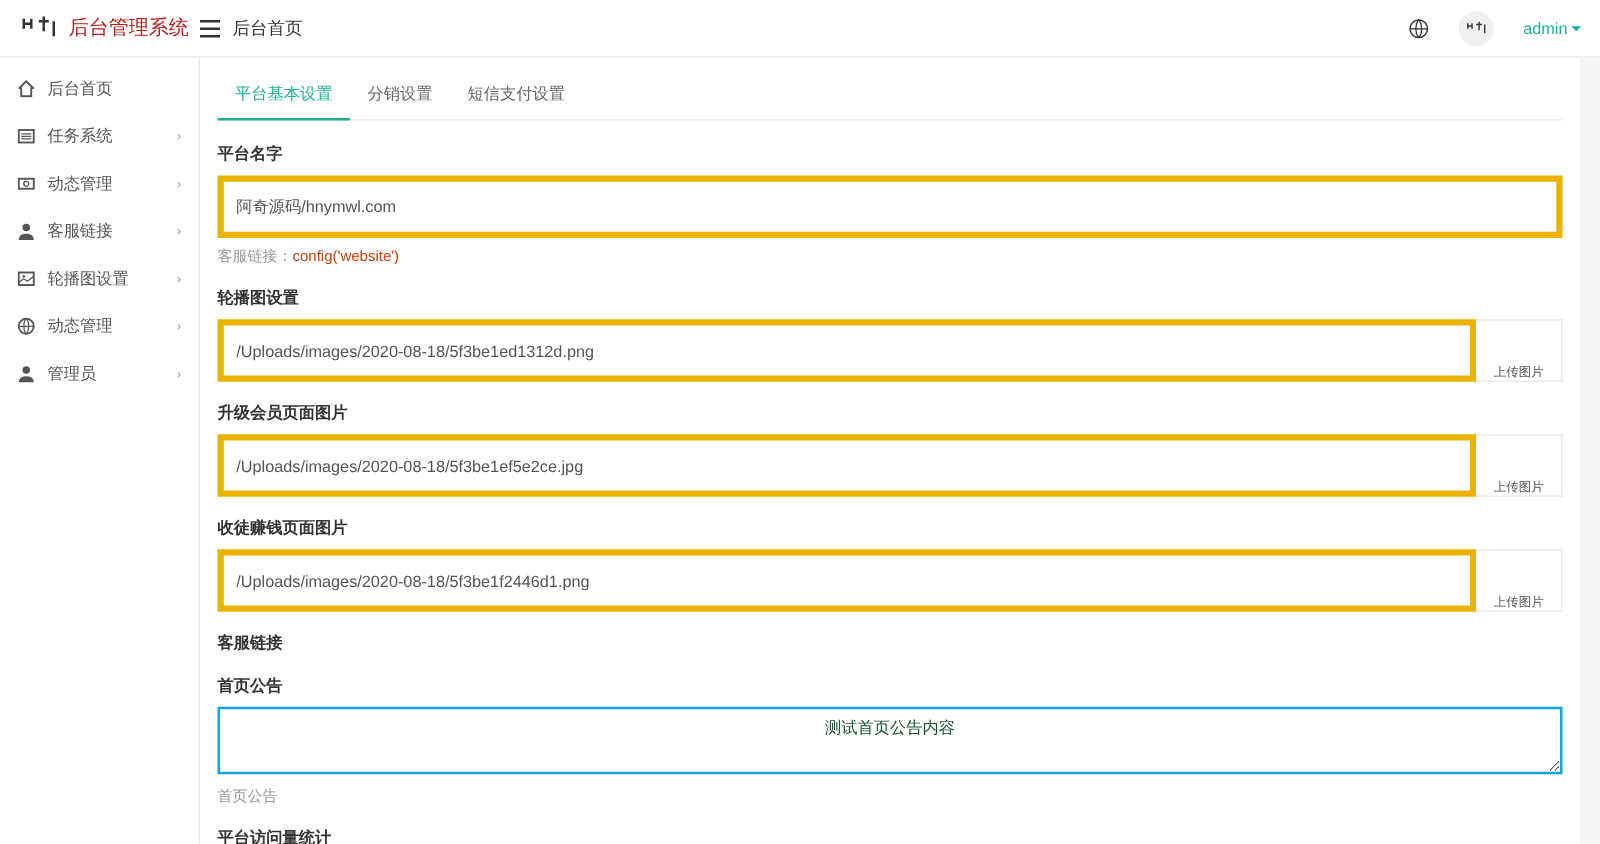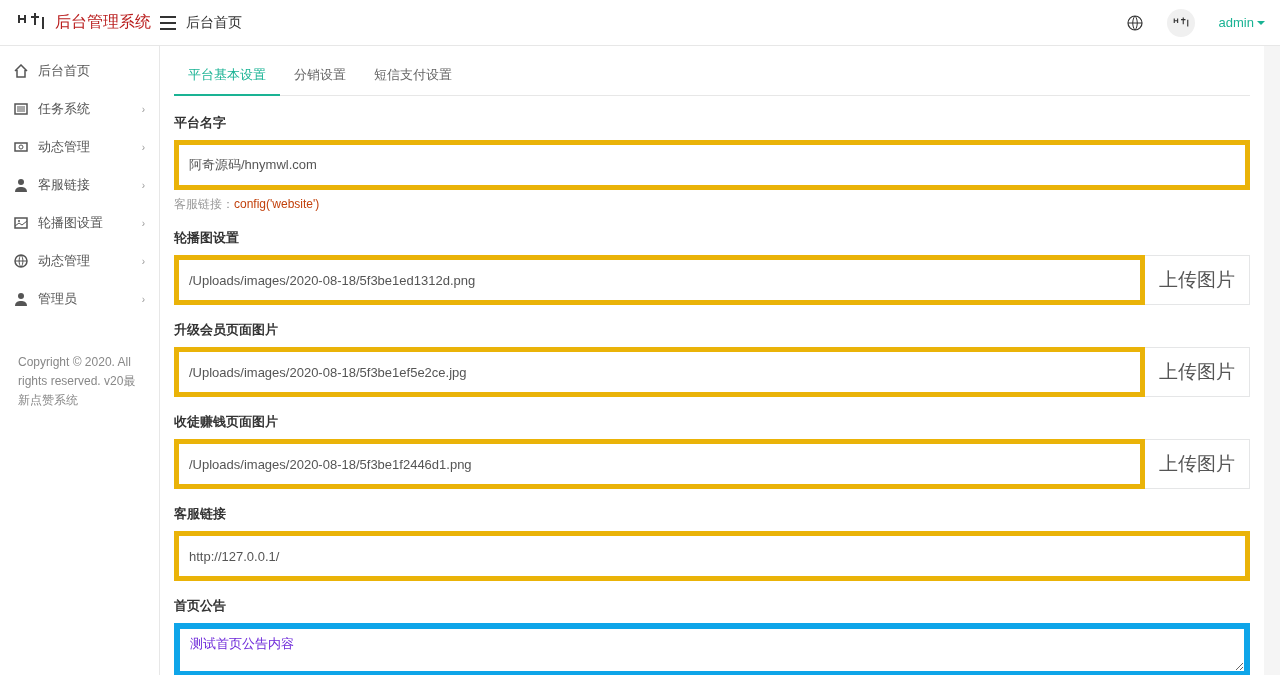--- a/index.html
+++ b/index.html
@@ -33,27 +33,27 @@
     .main::after { content: ''; position: absolute; right: -10px; top: 0; width: 6px; height: 100%; background: #c1c1c1; border-radius: 3px; }
     
     .tabs { display: flex; border-bottom: 1px solid #e7e7e7; margin-bottom: 18px; }
     .tab { padding: 10px 14px; cursor: pointer; color: #666; font-size: 13px; }
     .tab.active { color: #1ab394; border-bottom: 2px solid #1ab394; margin-bottom: -1px; }
     
     .form-group { margin-bottom: 16px; }
     .form-label { font-weight: 600; color: #333; font-size: 13px; margin-bottom: 8px; display: block; }
     .form-input { width: 100%; height: 30px; padding: 20px 10px; border: 5px solid #eab308; background: #fff; font-size: 13px; color: #555; }
     .form-input::placeholder { color: #999; }
-    .form-textarea { width: 100%; min-height: 54px; padding: 6px 10px; border: 6px solid #0ea5e9; font-size: 13px; color: #6d28d9; resize: both; font-family: inherit; }
+    .form-textarea { width: 100%; min-height: 54px; padding: 6px 10px; border: 2px solid #0ea5e9; font-size: 13px; color: #14532d; resize: both; font-family: inherit; text-align: center; }
     .form-help { color: #999; font-size: 12px; margin-top: 6px; }
     .form-help .code { color: #c2410c; font-family: Liberation Sans, sans-serif; }
     
     .input-group { display: flex; border-radius: 10px; }
     .input-group .form-input { flex: 1; }
-    .upload-btn { padding: 0 14px; border: 1px solid #e5e6e7; border-left: none; background: #fff; cursor: pointer; font-size: 19px; color: #555; display: flex; align-items: center; }
+    .upload-btn { padding: 0 14px; border: 1px solid #e5e6e7; border-left: none; background: #fff; cursor: pointer; font-size: 10px; color: #555; display: flex; align-items: flex-end; }
     
     svg { display: block; }
   </style>
 </head>
 <body>
 
 <div class="header">
   <div class="logo-area">
     <span class="logo-icon">
       <svg viewBox="0 0 32 20">
@@ -153,21 +153,20 @@
     <div class="nav-item">
       <span class="nav-icon">
           <svg width="14" height="14" viewBox="0 0 14 14">
             <circle cx="7" cy="4" r="3" fill="#555"></circle>
             <path d="M1 14 C1 10 4 9 7 9 C10 9 13 10 13 14 Z" fill="#555"></path>
           </svg>
         </span>
       <span>管理员</span>
       <span class="nav-arrow">›</span>
     </div>
-    <div class="sidebar-footer">Copyright © 2020. All rights reserved. v20最新点赞系统</div>
   </div>
 
   <div class="main">
     <div class="tabs">
       <div class="tab active"><span>平台基本设置</span></div>
       <div class="tab"><span>分销设置</span></div>
       <div class="tab"><span>短信支付设置</span></div>
     </div>
 
     <div class="form-group">
@@ -203,21 +202,20 @@
       <div class="input-group">
         <input class="form-input" value="/Uploads/images/2020-08-18/5f3be1f2446d1.png" style="">
         <span class="upload-btn">
             <span>上传图片</span>
           </span>
       </div>
     </div>
 
     <div class="form-group">
       <label class="form-label">客服链接</label>
-      <input class="form-input" value="http://127.0.0.1/" style="">
     </div>
 
     <div class="form-group">
       <label class="form-label">首页公告</label>
       <textarea class="form-textarea" style="">测试首页公告内容</textarea>
       <div class="form-help">首页公告</div>
     </div>
 
     <div class="form-group">
       <label class="form-label">平台访问量统计</label>

